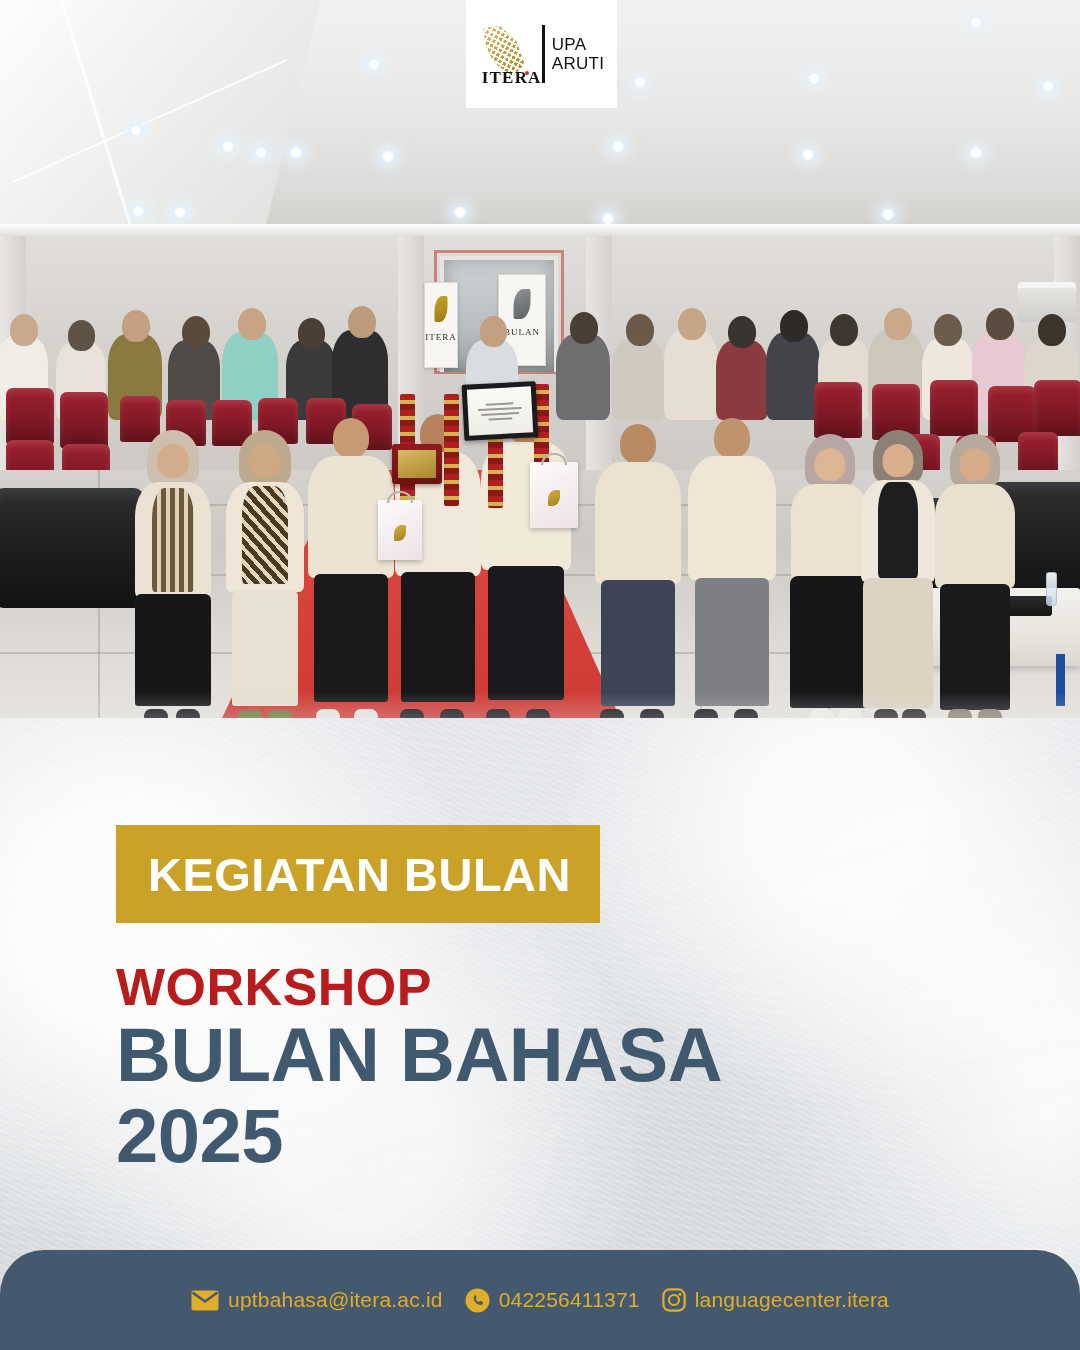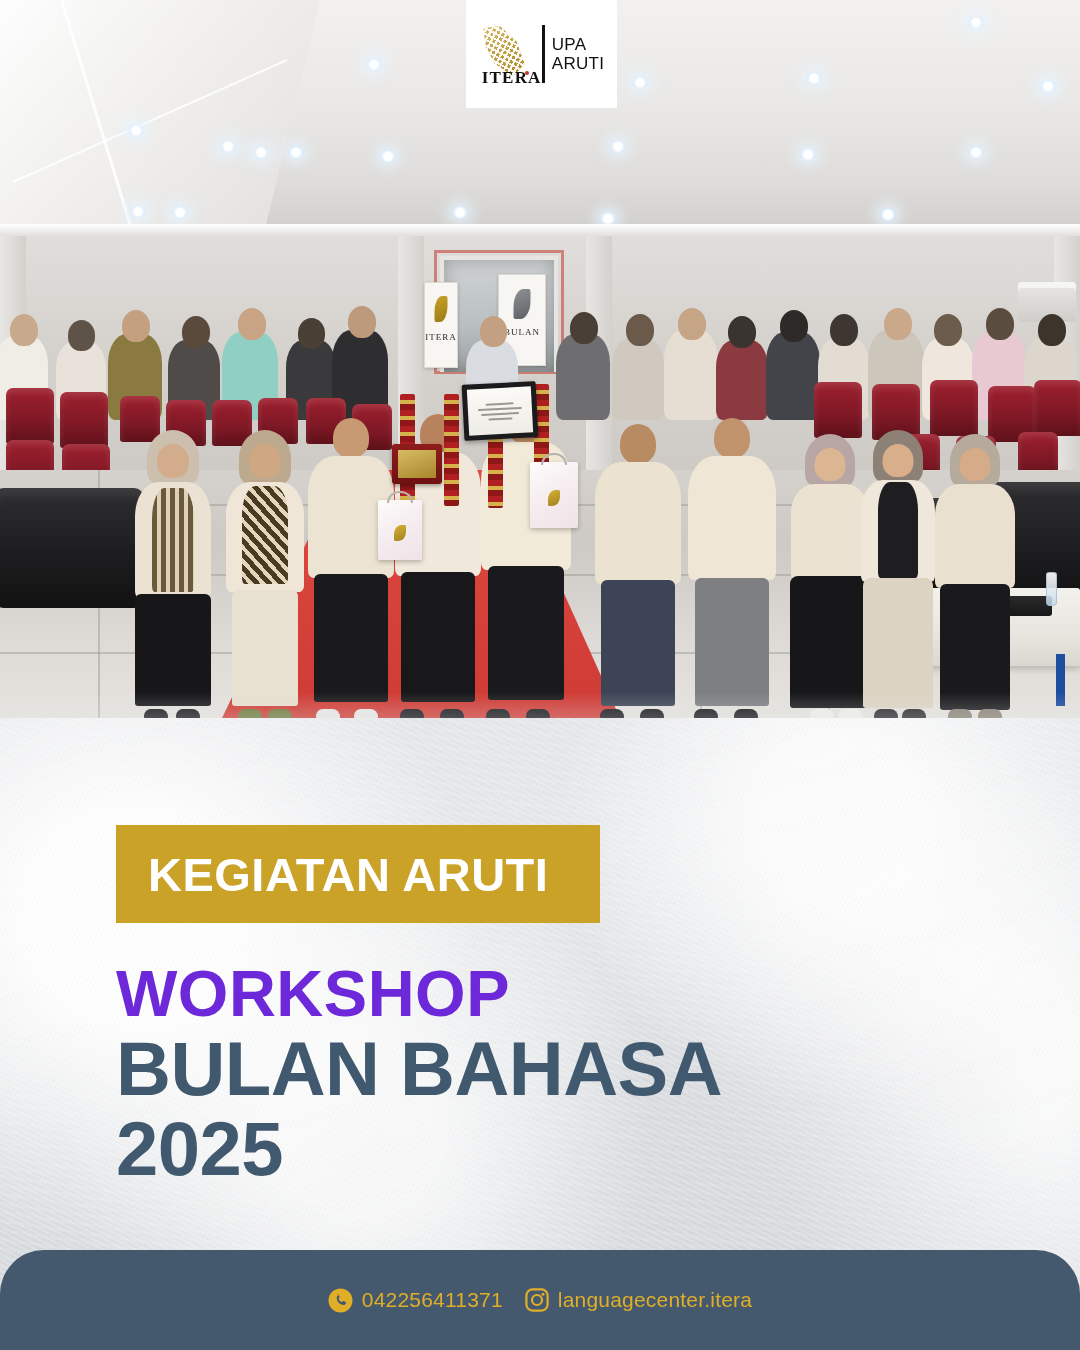--- a/index.html
+++ b/index.html
@@ -216,21 +216,21 @@
     position:absolute; left:116px; top:825px; width:484px; height:98px;
     background:#c9a227; display:flex; align-items:center; z-index:5;
   }
   .badge-label{
     color:#ffffff; font-size:47px; font-weight:700; letter-spacing:.5px;
     padding-left:32px; font-family:"Liberation Sans", sans-serif;
   }
 
   .headline{ position:absolute; left:116px; top:960px; width:860px; z-index:5; }
   .hl-sub{
-    font-size:65px; font-weight:700; color:#6d28d9; letter-spacing:.5px;
+    font-size:52px; font-weight:700; color:#b91c1c; letter-spacing:.5px;
     line-height:1.06; font-family:"Liberation Sans", sans-serif;
   }
   .hl-main{
     font-size:76px; font-weight:700; color:#41596f; letter-spacing:-.5px;
     line-height:1.06; font-family:"Liberation Sans", sans-serif; white-space:pre-line;
   }
 
   
   .footer{
     position:absolute; left:0; bottom:0; width:1080px; height:100px;
@@ -501,32 +501,41 @@
       </div>
       <div class="logo-div"></div>
       <div class="logo-text">
         <div>UPA</div>
         <div>ARUTI</div>
       </div>
     </div>
   </div>
 
   <div class="badge">
-    <span class="badge-label">KEGIATAN ARUTI</span>
+    <span class="badge-label">KEGIATAN BULAN</span>
   </div>
 
   <div class="headline">
     <div class="hl-sub">WORKSHOP</div>
     <div class="hl-main">BULAN BAHASA
 2025</div>
   </div>
 
   <div class="footer">
 
 
+    <div class="f-item">
+      <span class="f-ico">
+        <svg width="28" height="21" viewBox="0 0 28 21">
+            <rect x="0.5" y="0.5" width="27" height="20" rx="2" fill="#e0ae28"></rect>
+            <path d="M1.5 2.5L14 11.5 26.5 2.5" stroke="#44596e" stroke-width="2.6" fill="none"></path>
+          </svg>
+      </span>
+      <span class="f-text">uptbahasa@itera.ac.id</span>
+    </div>
 
     <div class="f-item">
       <span class="f-ico">
         <svg width="25" height="25" viewBox="0 0 25 25">
             <circle cx="12.5" cy="12.5" r="12" fill="#e0ae28"></circle>
             <path d="M9.3 6.6c.5-.2 1 0 1.3.5l.9 1.6c.2.4.1.9-.2 1.2l-.6.6c-.1.2-.2.4-.1.6.6 1.3 1.6 2.3 2.9 2.9.2.1.4 0 .6-.1l.6-.6c.3-.3.8-.4 1.2-.2l1.6.9c.5.3.7.8.5 1.3-.3.9-1.2 1.6-2.2 1.6-3.9 0-7.1-3.2-7.1-7.1 0-1 .7-1.9 1.6-2.2z" fill="#44596e"></path>
             <path d="M18.6 21.5l-4.4-1.3 1.5-2.6z" fill="#e0ae28"></path>
           </svg>
       </span>
       <span class="f-text">042256411371</span>

